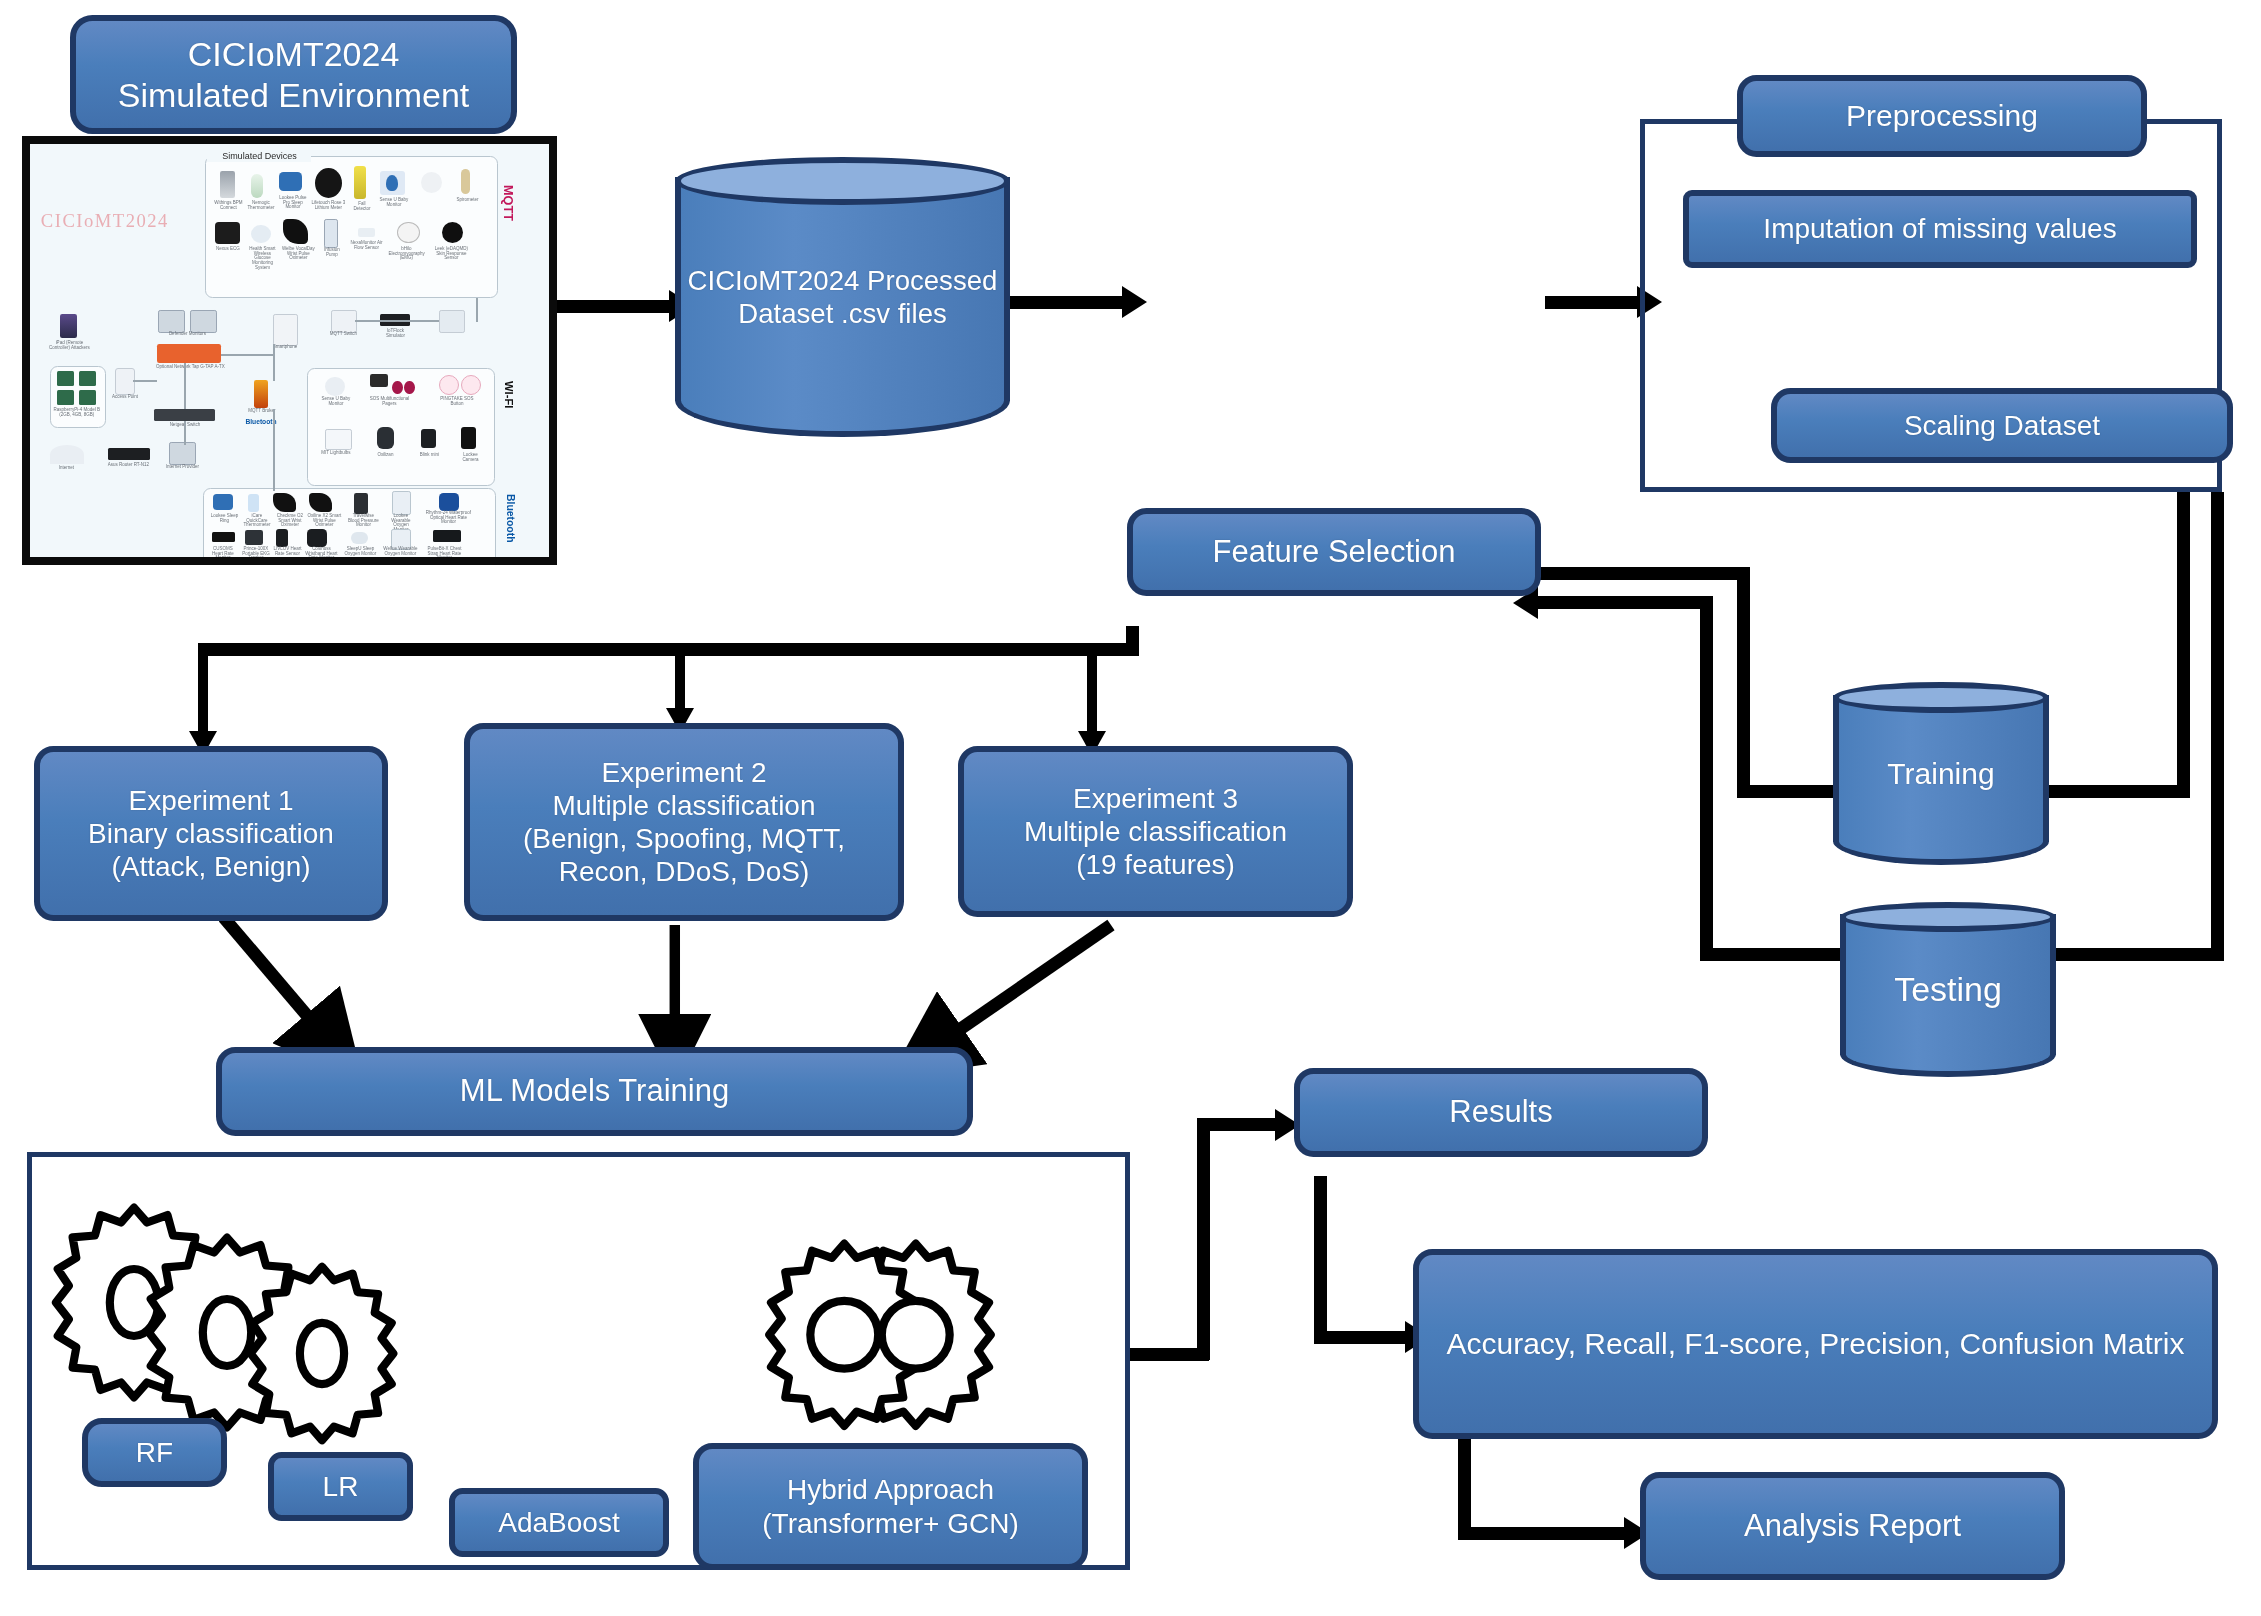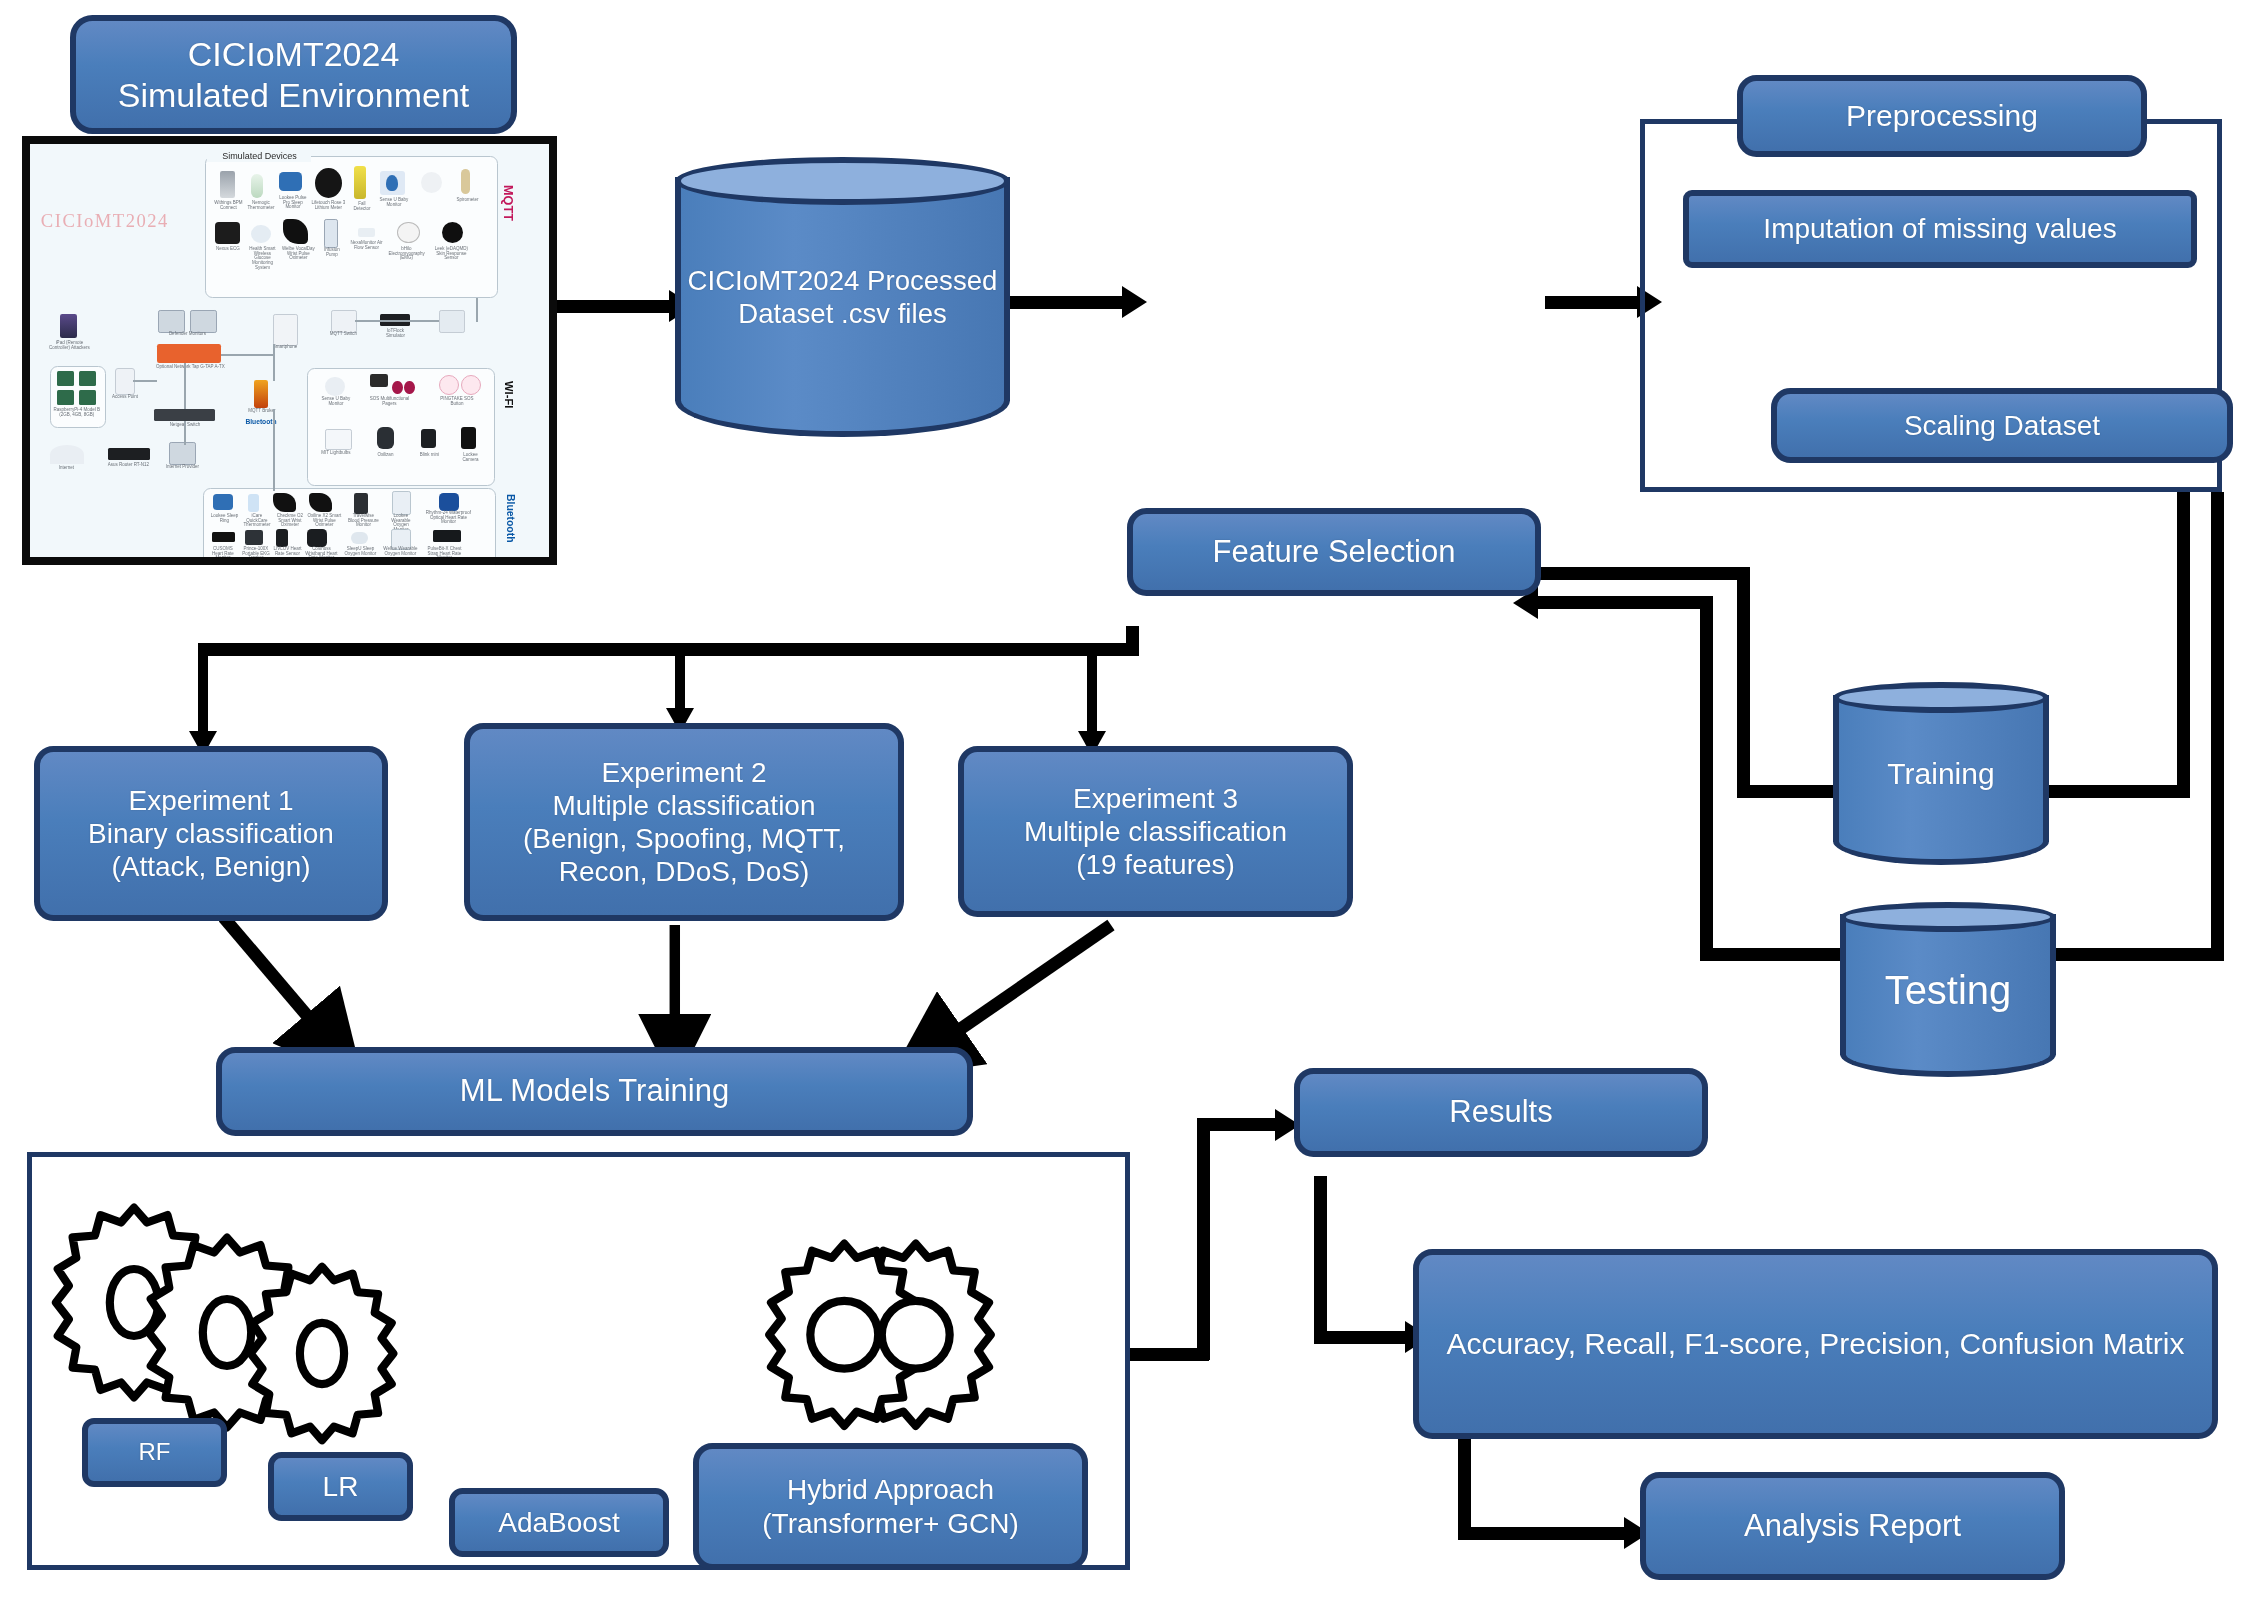--- a/index.html
+++ b/index.html
@@ -333,21 +333,21 @@
     <div class="body"></div>
     <div class="top"></div>
     <div class="lbl" style="font-size:30px;">
       <span>Training</span>
     </div>
   </div>
 
   <div class="cyl" style="left:1840px;top:902px;width:216px;height:175px;">
     <div class="body"></div>
     <div class="top"></div>
-    <div class="lbl" style="font-size:40px;">
+    <div class="lbl" style="font-size:34px;">
       <span>Testing</span>
     </div>
   </div>
 
   <div class="node" style="left:34px;top:746px;width:354px;height:175px;font-size:28px;">
     <div>
       <span class="l1">Experiment 1</span>
       <span class="l2">Binary classification</span>
       <span class="l2">(Attack, Benign)</span>
     </div>
@@ -391,21 +391,21 @@
 
   <svg style="position:absolute;left:746px;top:1229px;width:268px;height:224px;" viewBox="0 0 150 125">
     <g fill="#ffffff" stroke="#000000" stroke-width="4.6" stroke-linejoin="round">
       <path d="M95 8 L102 16 L113 12 L116 23 L128 24 L126 35 L136 41 L130 50 L137 59 L130 68 L136 77 L126 83 L128 94 L116 95 L113 106 L102 102 L95 110 L88 102 L77 106 L74 95 L62 94 L64 83 L54 77 L60 68 L53 59 L60 50 L54 41 L64 35 L62 24 L74 23 L77 12 L88 16 Z"></path>
       <path d="M55 8 L62 16 L73 12 L76 23 L88 24 L86 35 L96 41 L90 50 L97 59 L90 68 L96 77 L86 83 L88 94 L76 95 L73 106 L62 102 L55 110 L48 102 L37 106 L34 95 L22 94 L24 83 L14 77 L20 68 L13 59 L20 50 L14 41 L24 35 L22 24 L34 23 L37 12 L48 16 Z"></path>
       <circle cx="55" cy="59" r="19"></circle>
       <circle cx="95" cy="59" r="19"></circle>
     </g>
   </svg>
 
-  <div class="node" style="left:82px;top:1418px;width:145px;height:69px;font-size:24px;border-width:6px;border-radius:12px;">RF</div>
+  <div class="node" style="left:82px;top:1418px;width:145px;height:69px;font-size:28px;border-width:6px;border-radius:20px;">RF</div>
 
   <div class="node" style="left:268px;top:1452px;width:145px;height:69px;font-size:28px;border-width:6px;border-radius:13.4px;">LR</div>
 
   <div class="node" style="left:449px;top:1488px;width:220px;height:69px;font-size:28px;border-width:6px;border-radius:13.4px;">AdaBoost</div>
 
   <div class="node" style="left:693px;top:1443px;width:395px;height:127px;font-size:28px;">
     <div>
       <span class="l1">Hybrid Approach</span>
       <span class="l2">(Transformer+ GCN)</span>
     </div>

